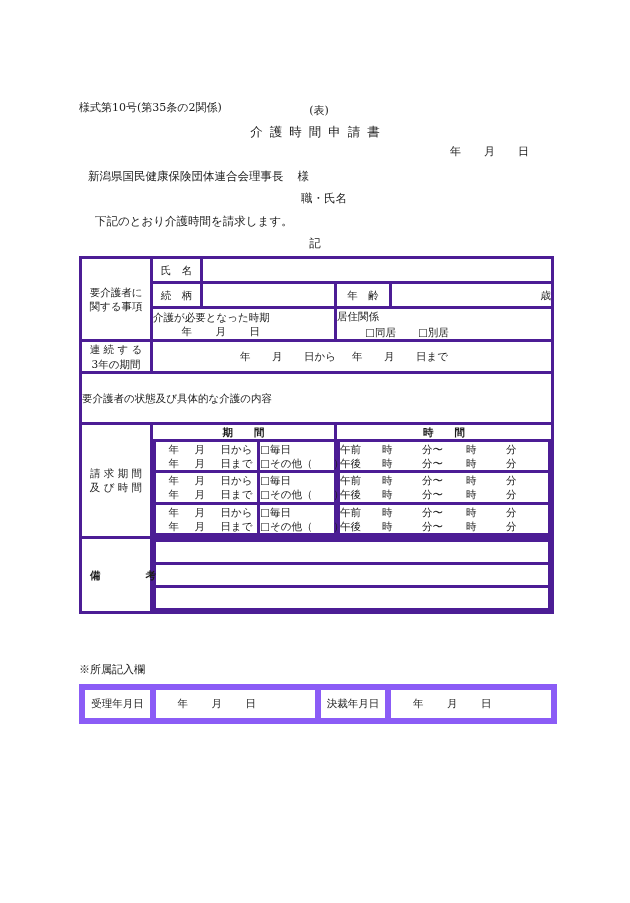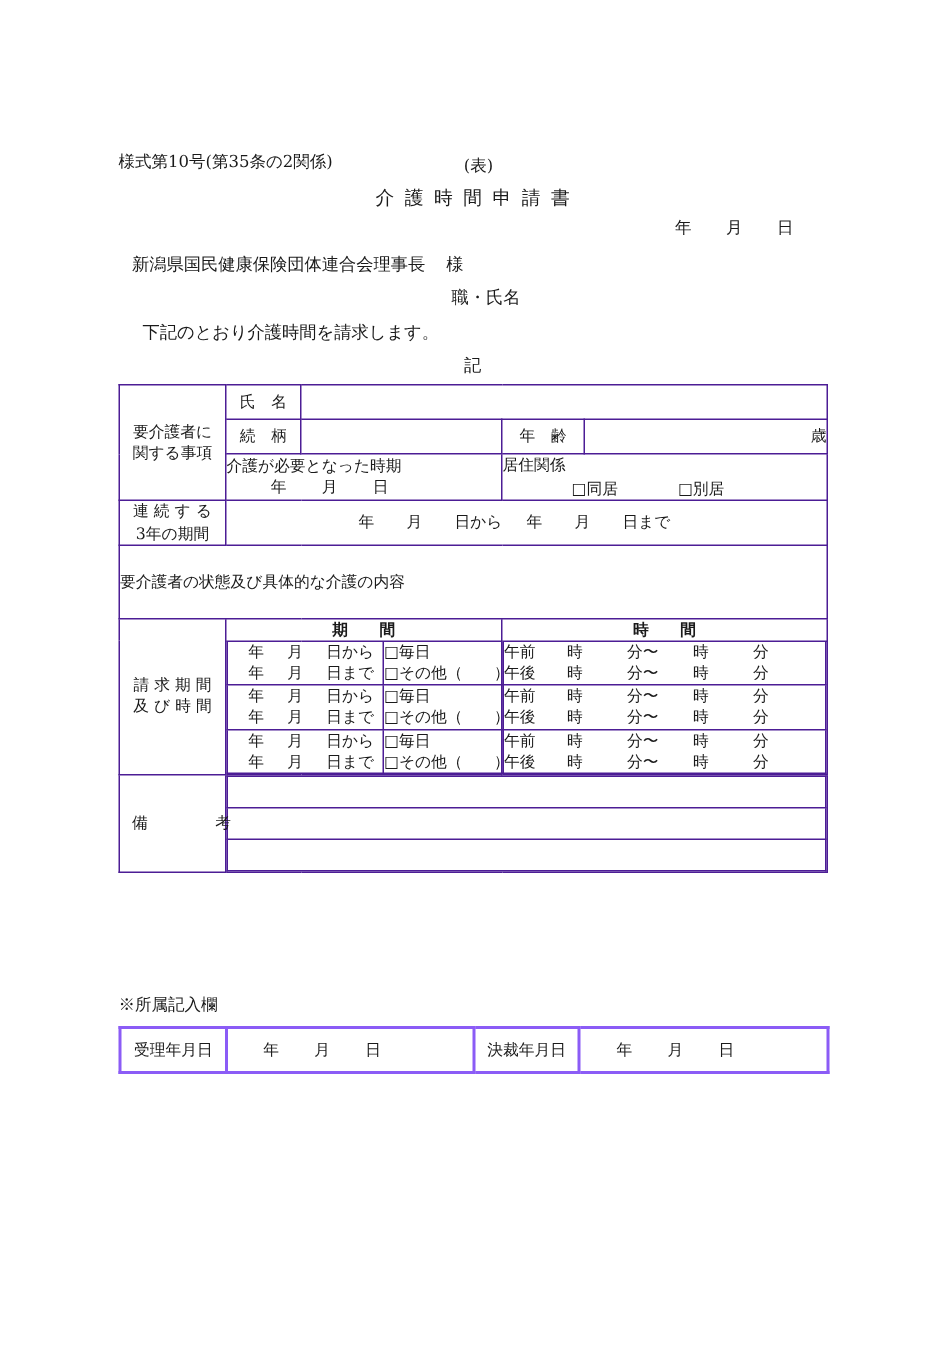--- a/index.html
+++ b/index.html
@@ -97,46 +97,46 @@
   table.main {
     position: absolute;
     left: 79px;
     top: 256px;
     width: 472px;
     border-collapse: collapse;
     table-layout: fixed;
     font-size: 10.5px;
   }
   table.main td {
-    border: 1px solid #4c1d95;
+    border: 3px solid #4c1d95;
     padding: 0;
     vertical-align: middle;
     line-height: 1.35;
   }
   .lbl {
     text-align: center;
     font-size: 10.5px;
     white-space: nowrap;
   }
   .lbl2 {
     text-align: center;
     font-size: 10.5px;
     line-height: 1.5;
     white-space: nowrap;
   }
   .pad { padding: 3px 5px; }
-  .spread3 { letter-spacing: 8px; text-indent: 8px; }
+  .spread3 { letter-spacing: 8px; text-indent: 8px; font-weight: bold; }
   .cell-blank { height: 22px; }
   .age-unit { text-align: right; padding-right: 6px; }
   .need-period { padding: 3px 6px 4px 6px; }
   .need-period .row2 { text-align: center; padding-right: 22px; }
   .need-period .row2 i { font-style: normal; display: inline-block; width: 34px; text-align: left; }
   .kyoju { padding: 3px 6px 4px 6px; border-radius: 10px; }
   .kyoju .boxes { padding-left: 28px; margin-top: 2px; }
-  .kyoju .boxes span { margin-right: 22px; white-space: nowrap; margin-left: 18px; }
+  .kyoju .boxes span { margin-right: 22px; white-space: nowrap; }
   .cont3 { text-align: center; padding: 6px 0; white-space: nowrap; }
   .cont3 i { font-style: normal; display: inline-block; width: 32px; text-align: left; }
   .cont3 em { font-style: normal; display: inline-block; width: 48px; text-align: left; }
   .state-cell { height: 48px; vertical-align: top; padding: 4px 6px; }
   .sub {
     width: 100%;
     border-collapse: collapse;
     table-layout: fixed;
   }
   .sub td {
@@ -168,21 +168,21 @@
   table.bottom {
     position: absolute;
     left: 79px;
     top: 684px;
     width: 472px;
     border-collapse: collapse;
     table-layout: fixed;
     font-size: 10.5px;
   }
   table.bottom td {
-    border: 2px solid #8b5cf6;
+    border: 6px solid #8b5cf6;
     padding: 5px 0;
     height: 18px;
   }
   table.bottom .hd { text-align: center; white-space: nowrap; }
   table.bottom .dt { text-align: center; white-space: nowrap; padding-right: 14px; }
   table.bottom .dt i { font-style: normal; display: inline-block; width: 34px; text-align: left; }
 </style>
 </head>
 <body>
 

